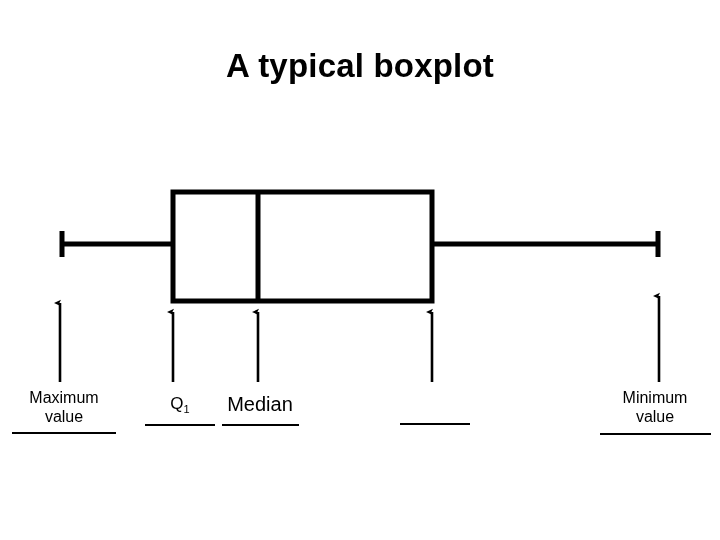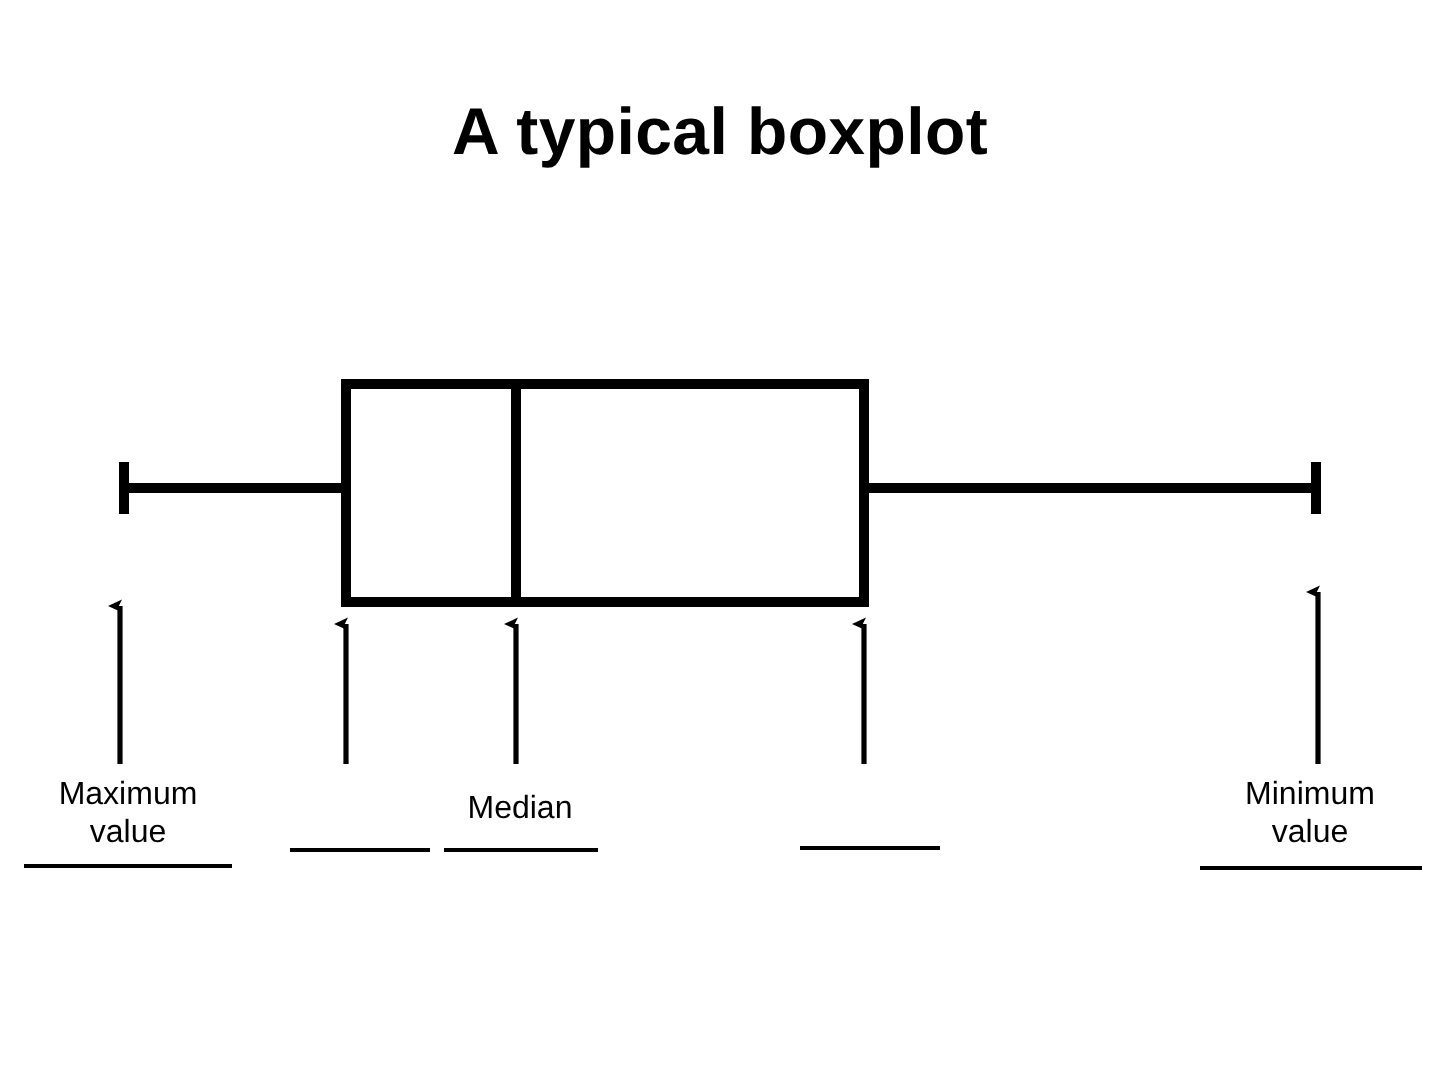--- a/index.html
+++ b/index.html
@@ -30,21 +30,21 @@
     line-height: 40px;
   }
   #plot-svg {
     position: absolute;
     left: 0;
     top: 0;
   }
   .label-block {
     position: absolute;
     color: #000000;
-    font-size: 16px;
+    font-size: 20px;
     line-height: 19px;
     text-align: center;
     white-space: pre-line;
   }
   .label-two-line {
     font-size: 16px;
   }
   .label-q {
     font-size: 17px;
   }
@@ -97,20 +97,21 @@
       <line x1="145" y1="425" x2="215" y2="425" stroke="#000000" stroke-width="2"></line>
       <line x1="222" y1="425" x2="299" y2="425" stroke="#000000" stroke-width="2"></line>
       <line x1="400" y1="424" x2="470" y2="424" stroke="#000000" stroke-width="2"></line>
       <line x1="600" y1="434" x2="711" y2="434" stroke="#000000" stroke-width="2"></line>
     </g>
   </svg>
 
   <div class="label-block label-two-line" id="label-min">Maximum
 value</div>
 
+  <div class="label-block label-q" id="label-q1"><span>Q</span><span class="sub">1</span></div>
 
   <div class="label-block" id="label-median">Median</div>
 
 
   <div class="label-block label-two-line" id="label-max">Minimum
 value</div>
 
 </div>
 
 </body></html>

